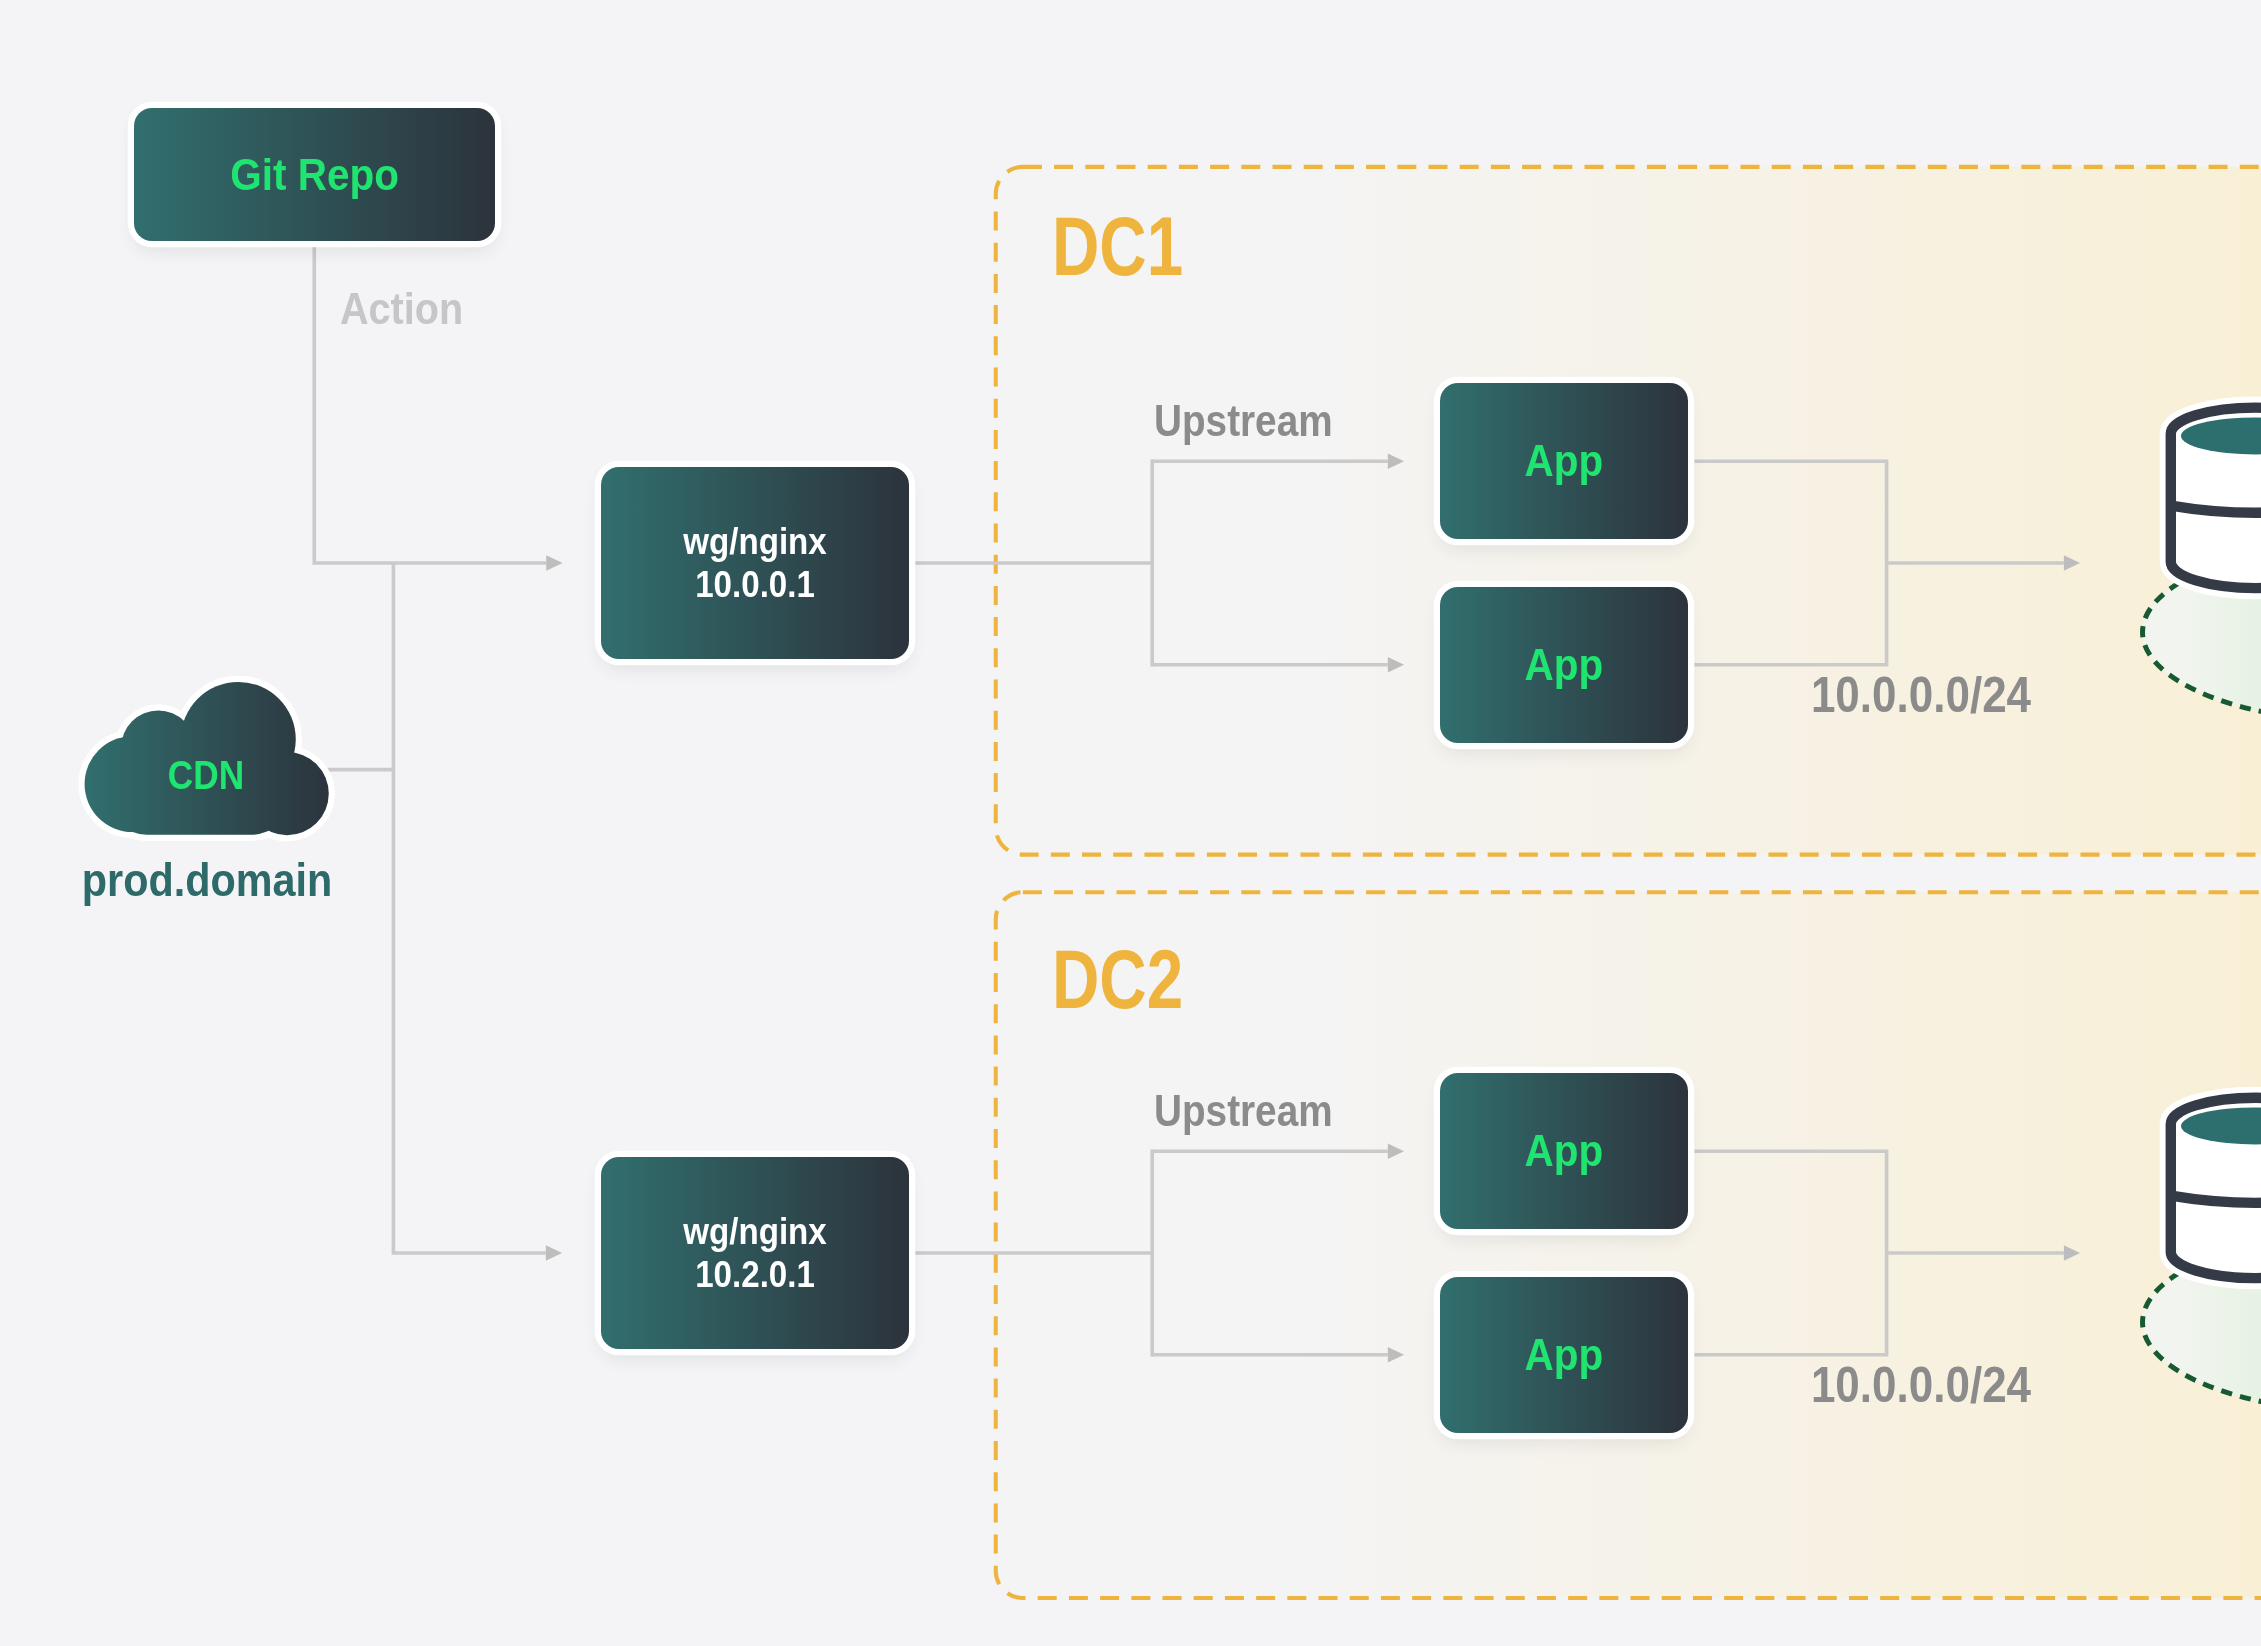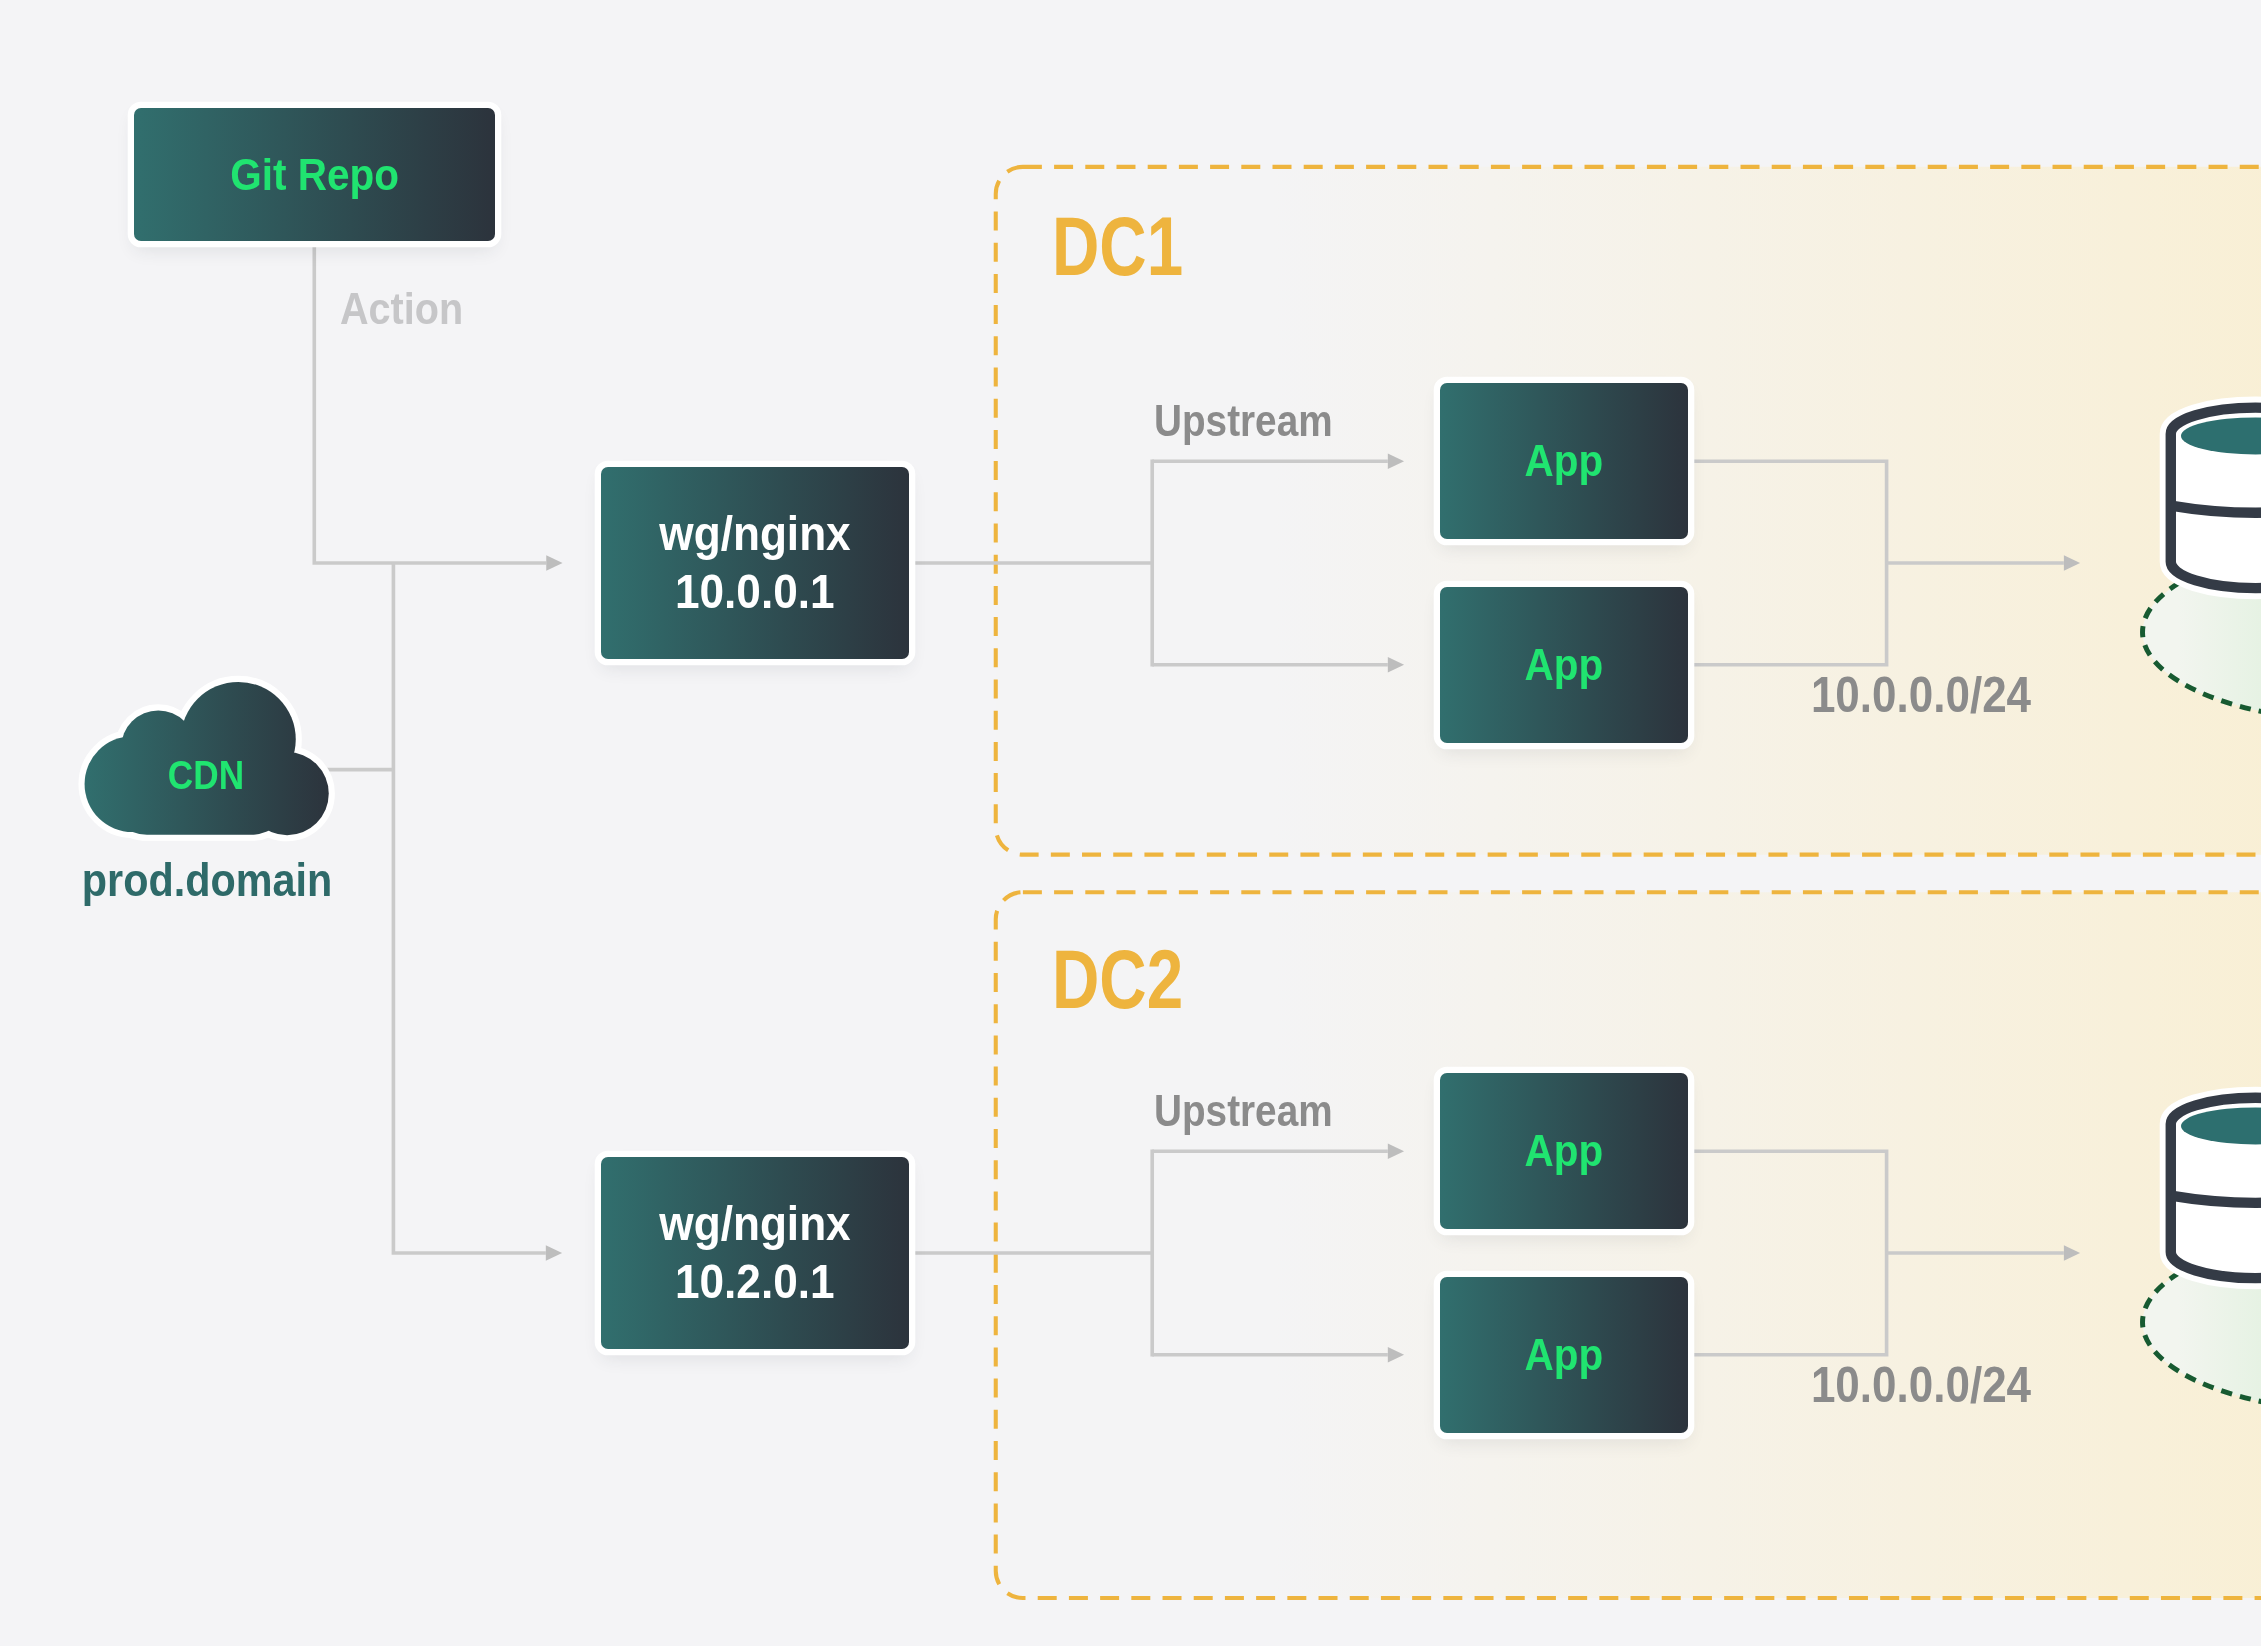--- a/index.html
+++ b/index.html
@@ -52,29 +52,29 @@
   .s-el-b{stop-color:var(--ellipse-b);}
   .s-node-a{stop-color:var(--node-grad-a);}
   .s-node-b{stop-color:var(--node-grad-b);}
 
   
   .node{
     position:absolute;
     display:flex;align-items:center;justify-content:center;
     flex-direction:column;
     background:linear-gradient(90deg,var(--node-grad-a),var(--node-grad-b));
-    border-radius:7px;
+    border-radius:18px;
     box-shadow:0 0 0 6.3px var(--white), 0 8.1px 18px rgba(40,50,60,.10);
     font-weight:bold;
   }
   .node span{display:inline-block;transform:scaleX(0.92);}
   .node .green{color:var(--accent-green);}
   .node .white{color:var(--white);}
   .node-git{left:134px;top:108px;width:361px;height:133px;font-size:44px;}
-  .node-lb{left:601px;width:308px;height:192px;font-size:48px;line-height:1.2;color:var(--white);}
+  .node-lb{left:601px;width:308px;height:192px;font-size:36px;line-height:1.2;color:var(--white);}
   .node-lb1{top:467px;}
   .node-lb2{top:1157px;}
   .node-app{left:1440px;width:248px;height:156px;font-size:44px;}
   .node-app-1a{top:383px;}
   .node-app-1b{top:587px;}
   .node-app-2a{top:1073px;}
   .node-app-2b{top:1277px;}
 
   
   .lbl{position:absolute;font-weight:bold;white-space:nowrap;}

